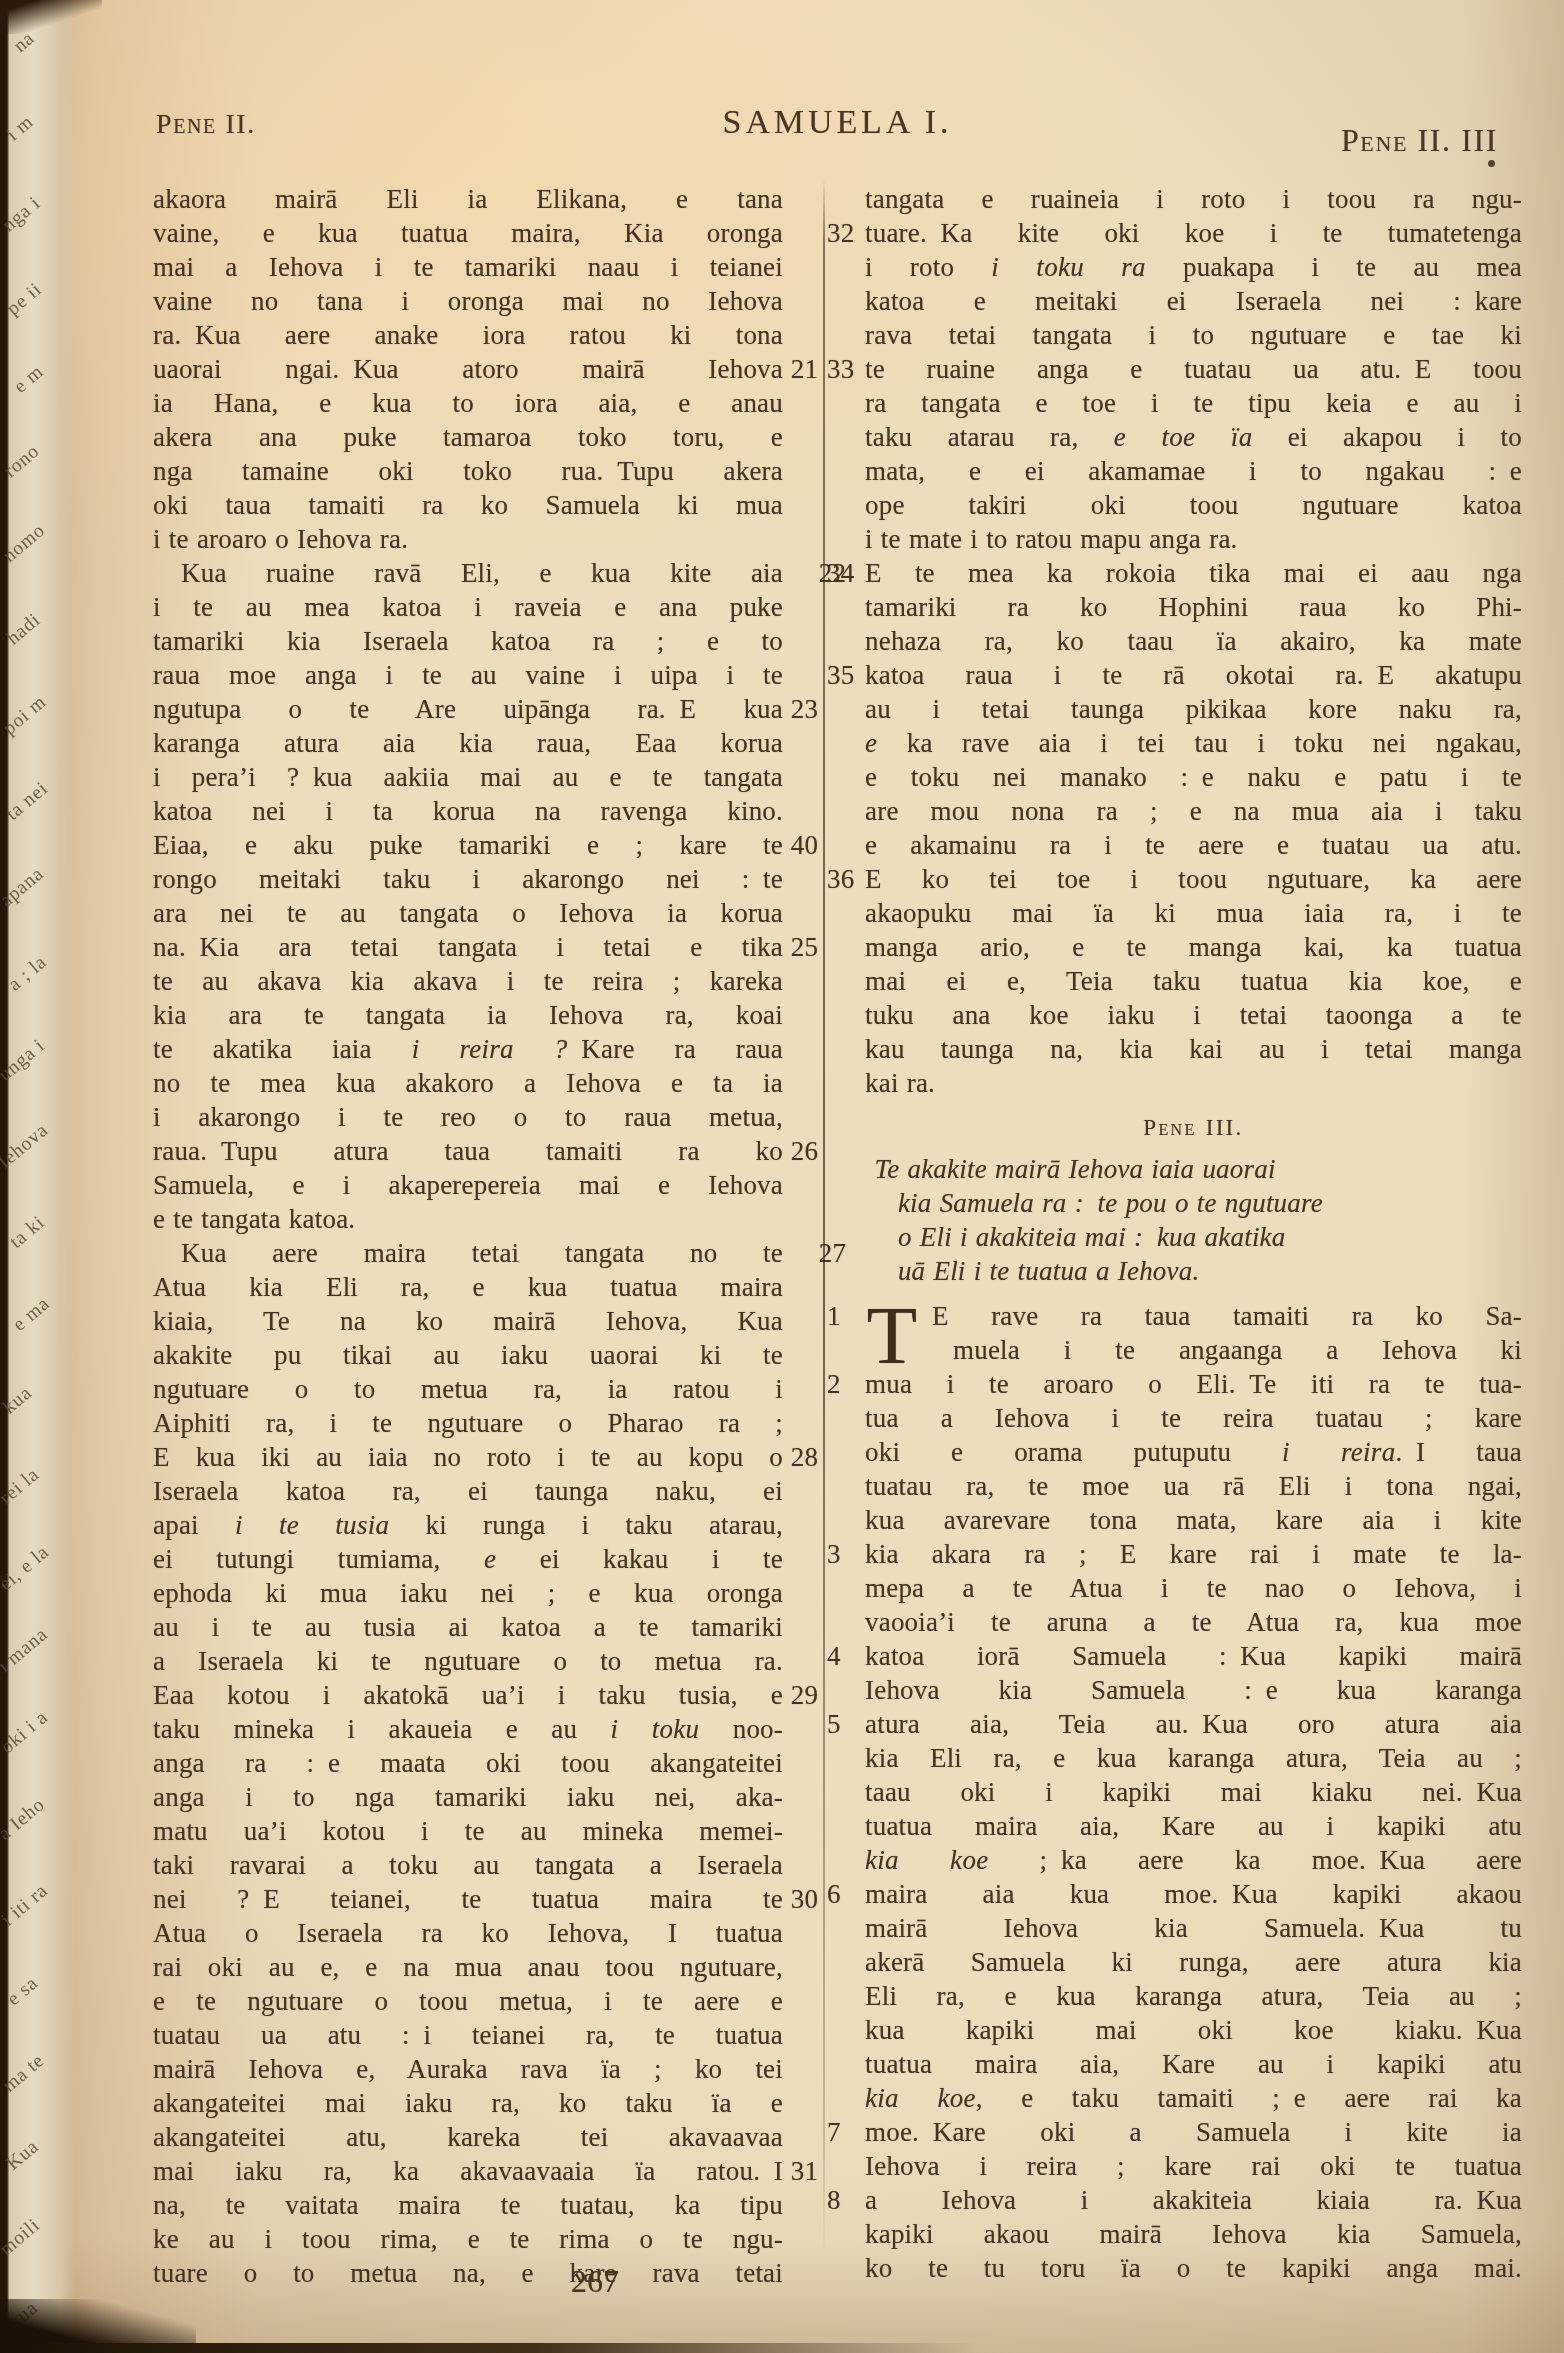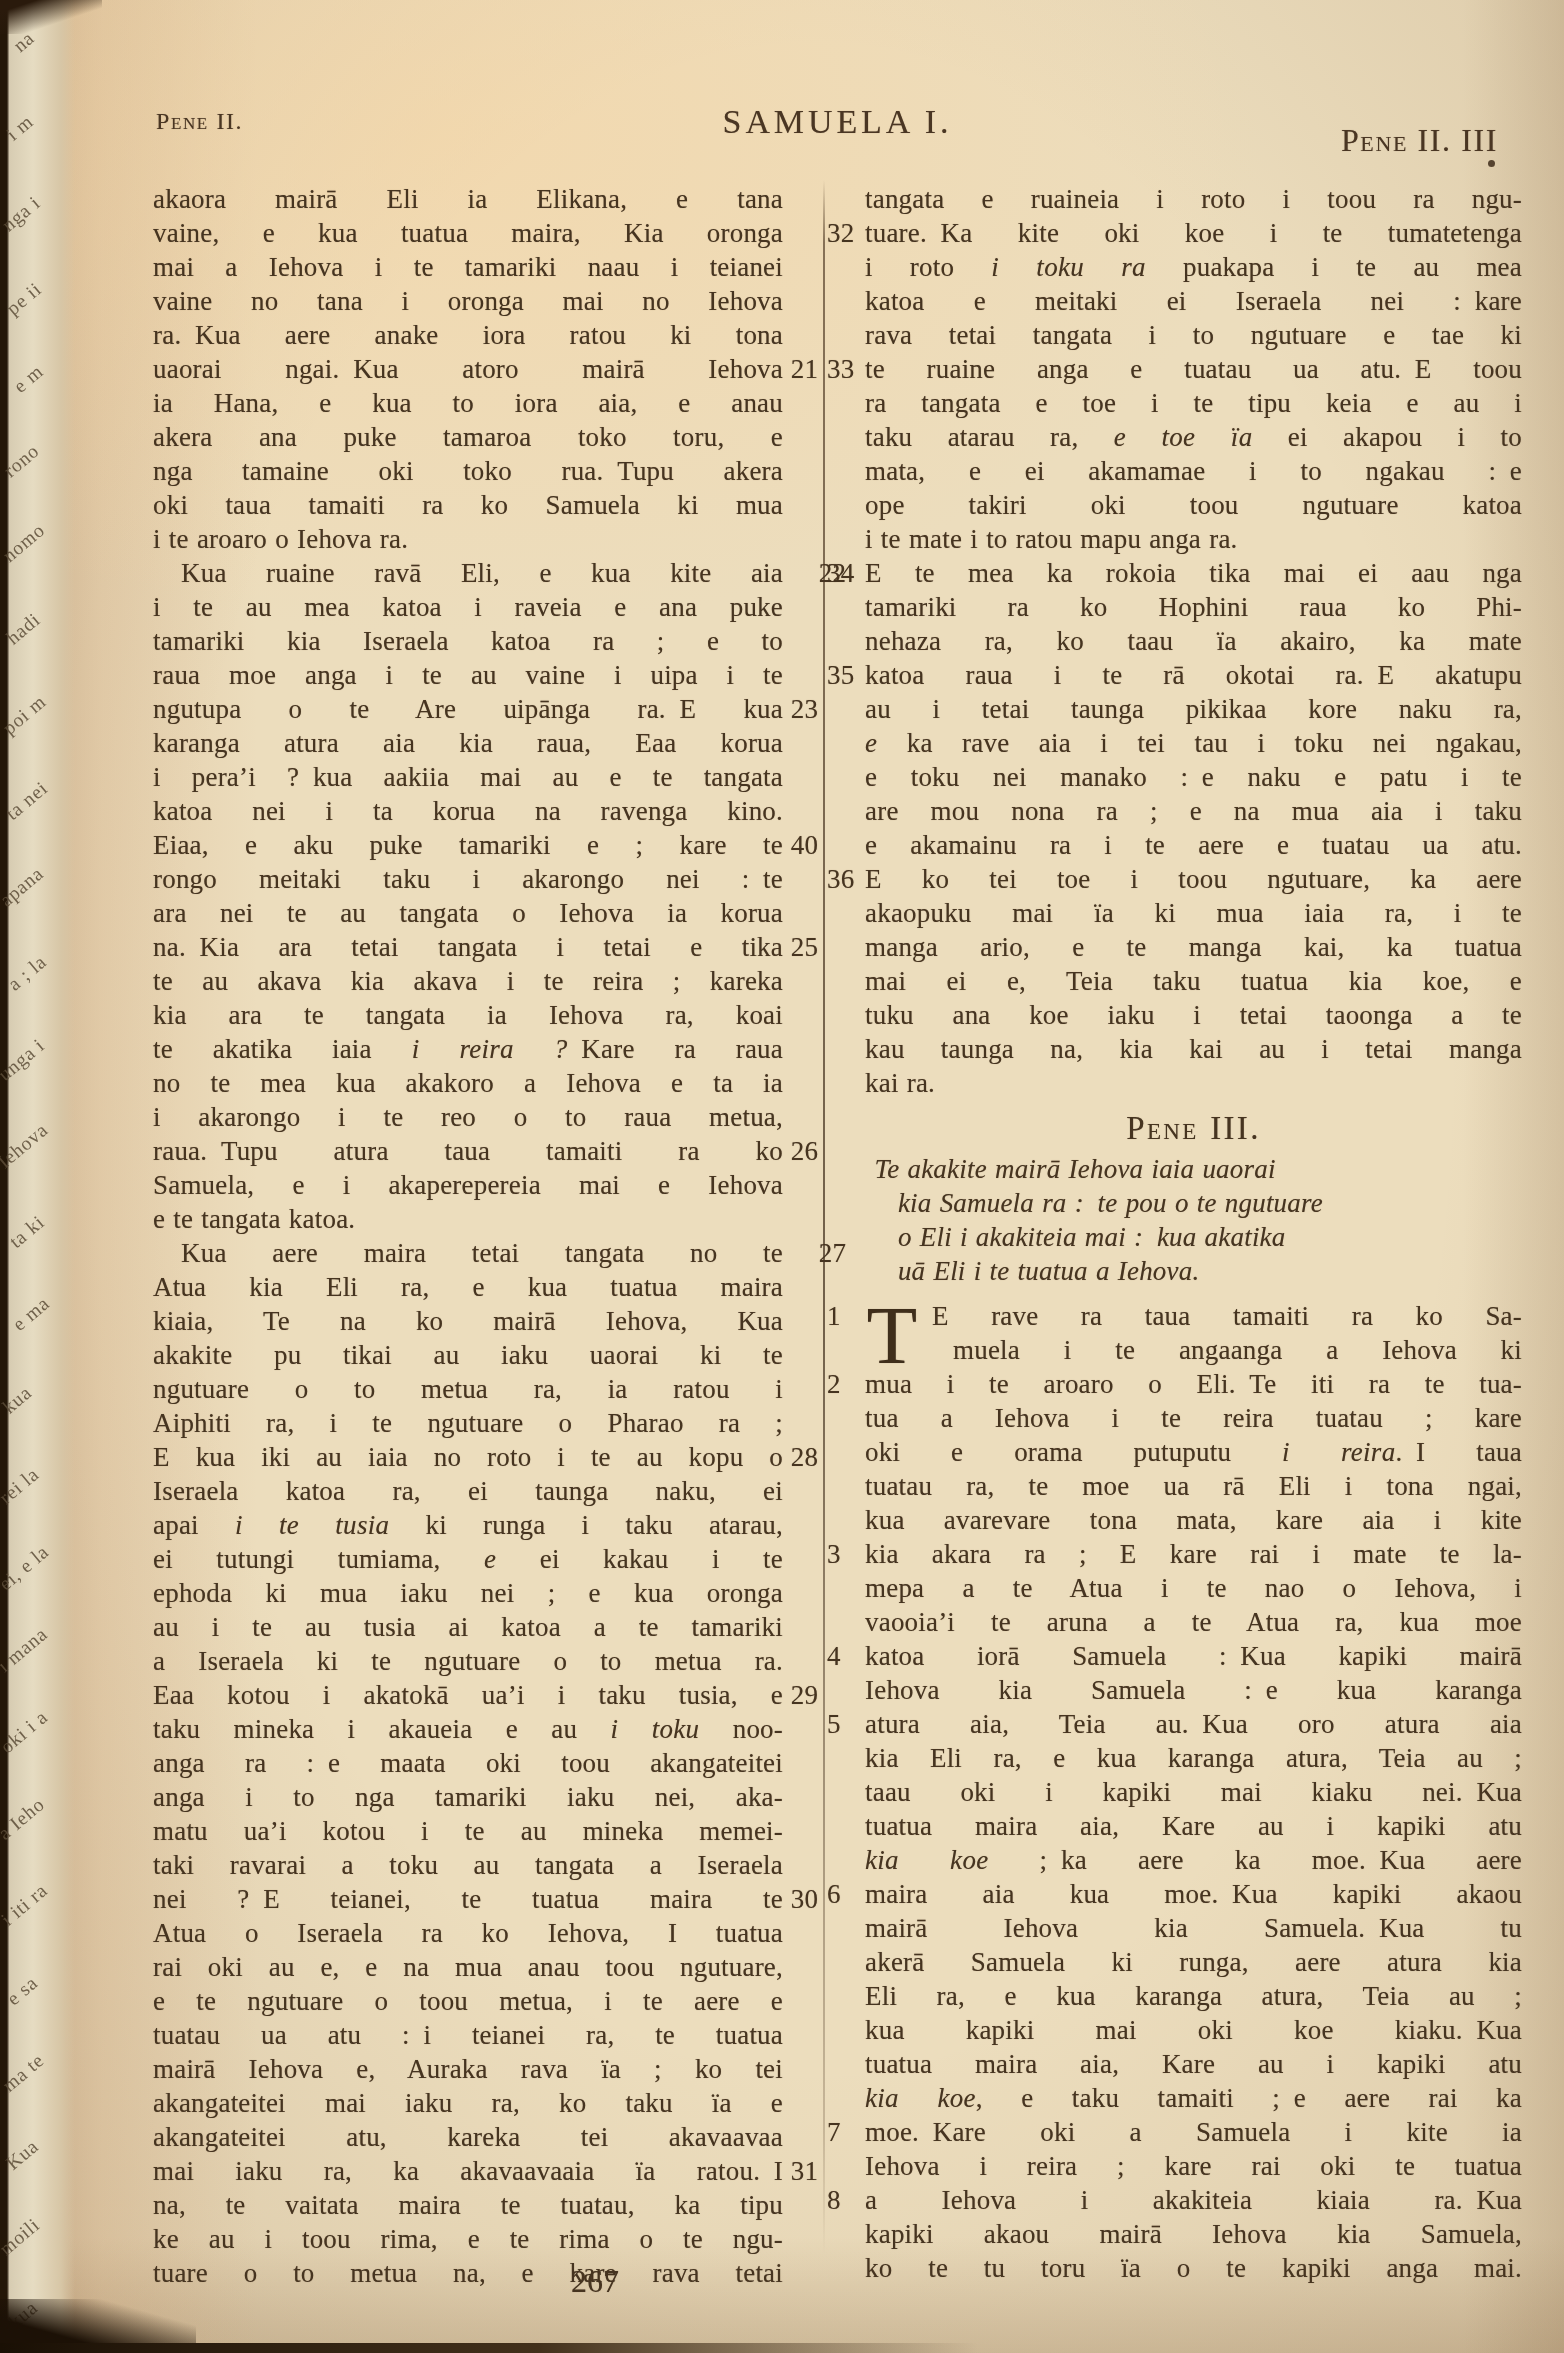--- a/index.html
+++ b/index.html
@@ -32,41 +32,41 @@
   .corner-tl{position:absolute;left:0;top:0;width:102px;height:34px;
     background:linear-gradient(to bottom right,#2a1a0c 18%,rgba(42,26,12,0) 62%);}
   .corner-bl{position:absolute;left:0;bottom:0;width:196px;height:55px;
     background:linear-gradient(to top right,#1c1106 32%,rgba(28,17,6,0) 76%);}
   .bottom-edge{position:absolute;left:0;bottom:0;width:978px;height:11px;
     background:linear-gradient(90deg,#1a1005,#42301b 55%,rgba(90,70,45,0));}
   
   .runhead{position:absolute;color:#4a3623;white-space:nowrap;
     text-shadow:0 0 0.8px rgba(74,54,35,.45);}
   .smallcaps{font-variant-caps:small-caps;}
-  .header-left{left:156px;top:108px;font-size:24px;letter-spacing:1.6px;}
+  .header-left{left:156px;top:108px;font-size:28px;letter-spacing:1.6px;}
   .header-center{left:153px;top:103px;width:1369px;text-align:center;font-size:34px;letter-spacing:3.9px;}
   .header-right{right:67px;top:122px;font-size:32px;letter-spacing:1.6px;}
   .stray-dot{position:absolute;left:1488px;top:160px;width:7px;height:7px;border-radius:50%;
     background:rgba(62,44,26,.85);}
   
   .col{position:absolute;top:182px;color:#463420;font-size:27px;
     letter-spacing:0.2px;word-spacing:1.2px;
     text-shadow:0 0 0.8px rgba(70,50,31,.42);}
   .col-left{left:153px;width:630px;}
   .col-right{left:865px;width:657px;}
   .line{position:relative;height:34px;line-height:34px;
     text-align:justify;text-align-last:justify;white-space:nowrap;}
   .line.end{text-align-last:left;}
   .line.indent{text-indent:28px;}
   .line i{font-style:italic;letter-spacing:0.3px;}
   .col-left .vnum{position:absolute;left:calc(100% + 7.8px);top:0;font-style:normal;}
   .col-right .vnum{position:absolute;left:-38px;top:0;font-style:normal;}
   
   .ch-heading{height:38px;line-height:38px;margin:9.4px 0 4.7px;text-align:center;
-    font-size:33px;letter-spacing:2.3px;color:#463420;}
+    font-size:23px;letter-spacing:2.3px;color:#463420;}
   .summary{font-style:italic;margin:0 0 11px 9.4px;width:626px;}
   .summary .line{text-align:left;text-align-last:left;height:34px;line-height:34px;}
   .summary .line.sumcont{padding-left:23.5px;}
   
   .line.dc1{padding-left:67px;}
   .line.dc2{padding-left:88px;}
   .dropcap{position:absolute;left:1.6px;top:3.9px;font-size:83px;line-height:64px;
     color:#3f2e1b;text-shadow:0 0 0.8px rgba(63,46,27,.5);}
   
   .rule{position:absolute;left:823px;top:180px;width:2.3px;height:2074px;

